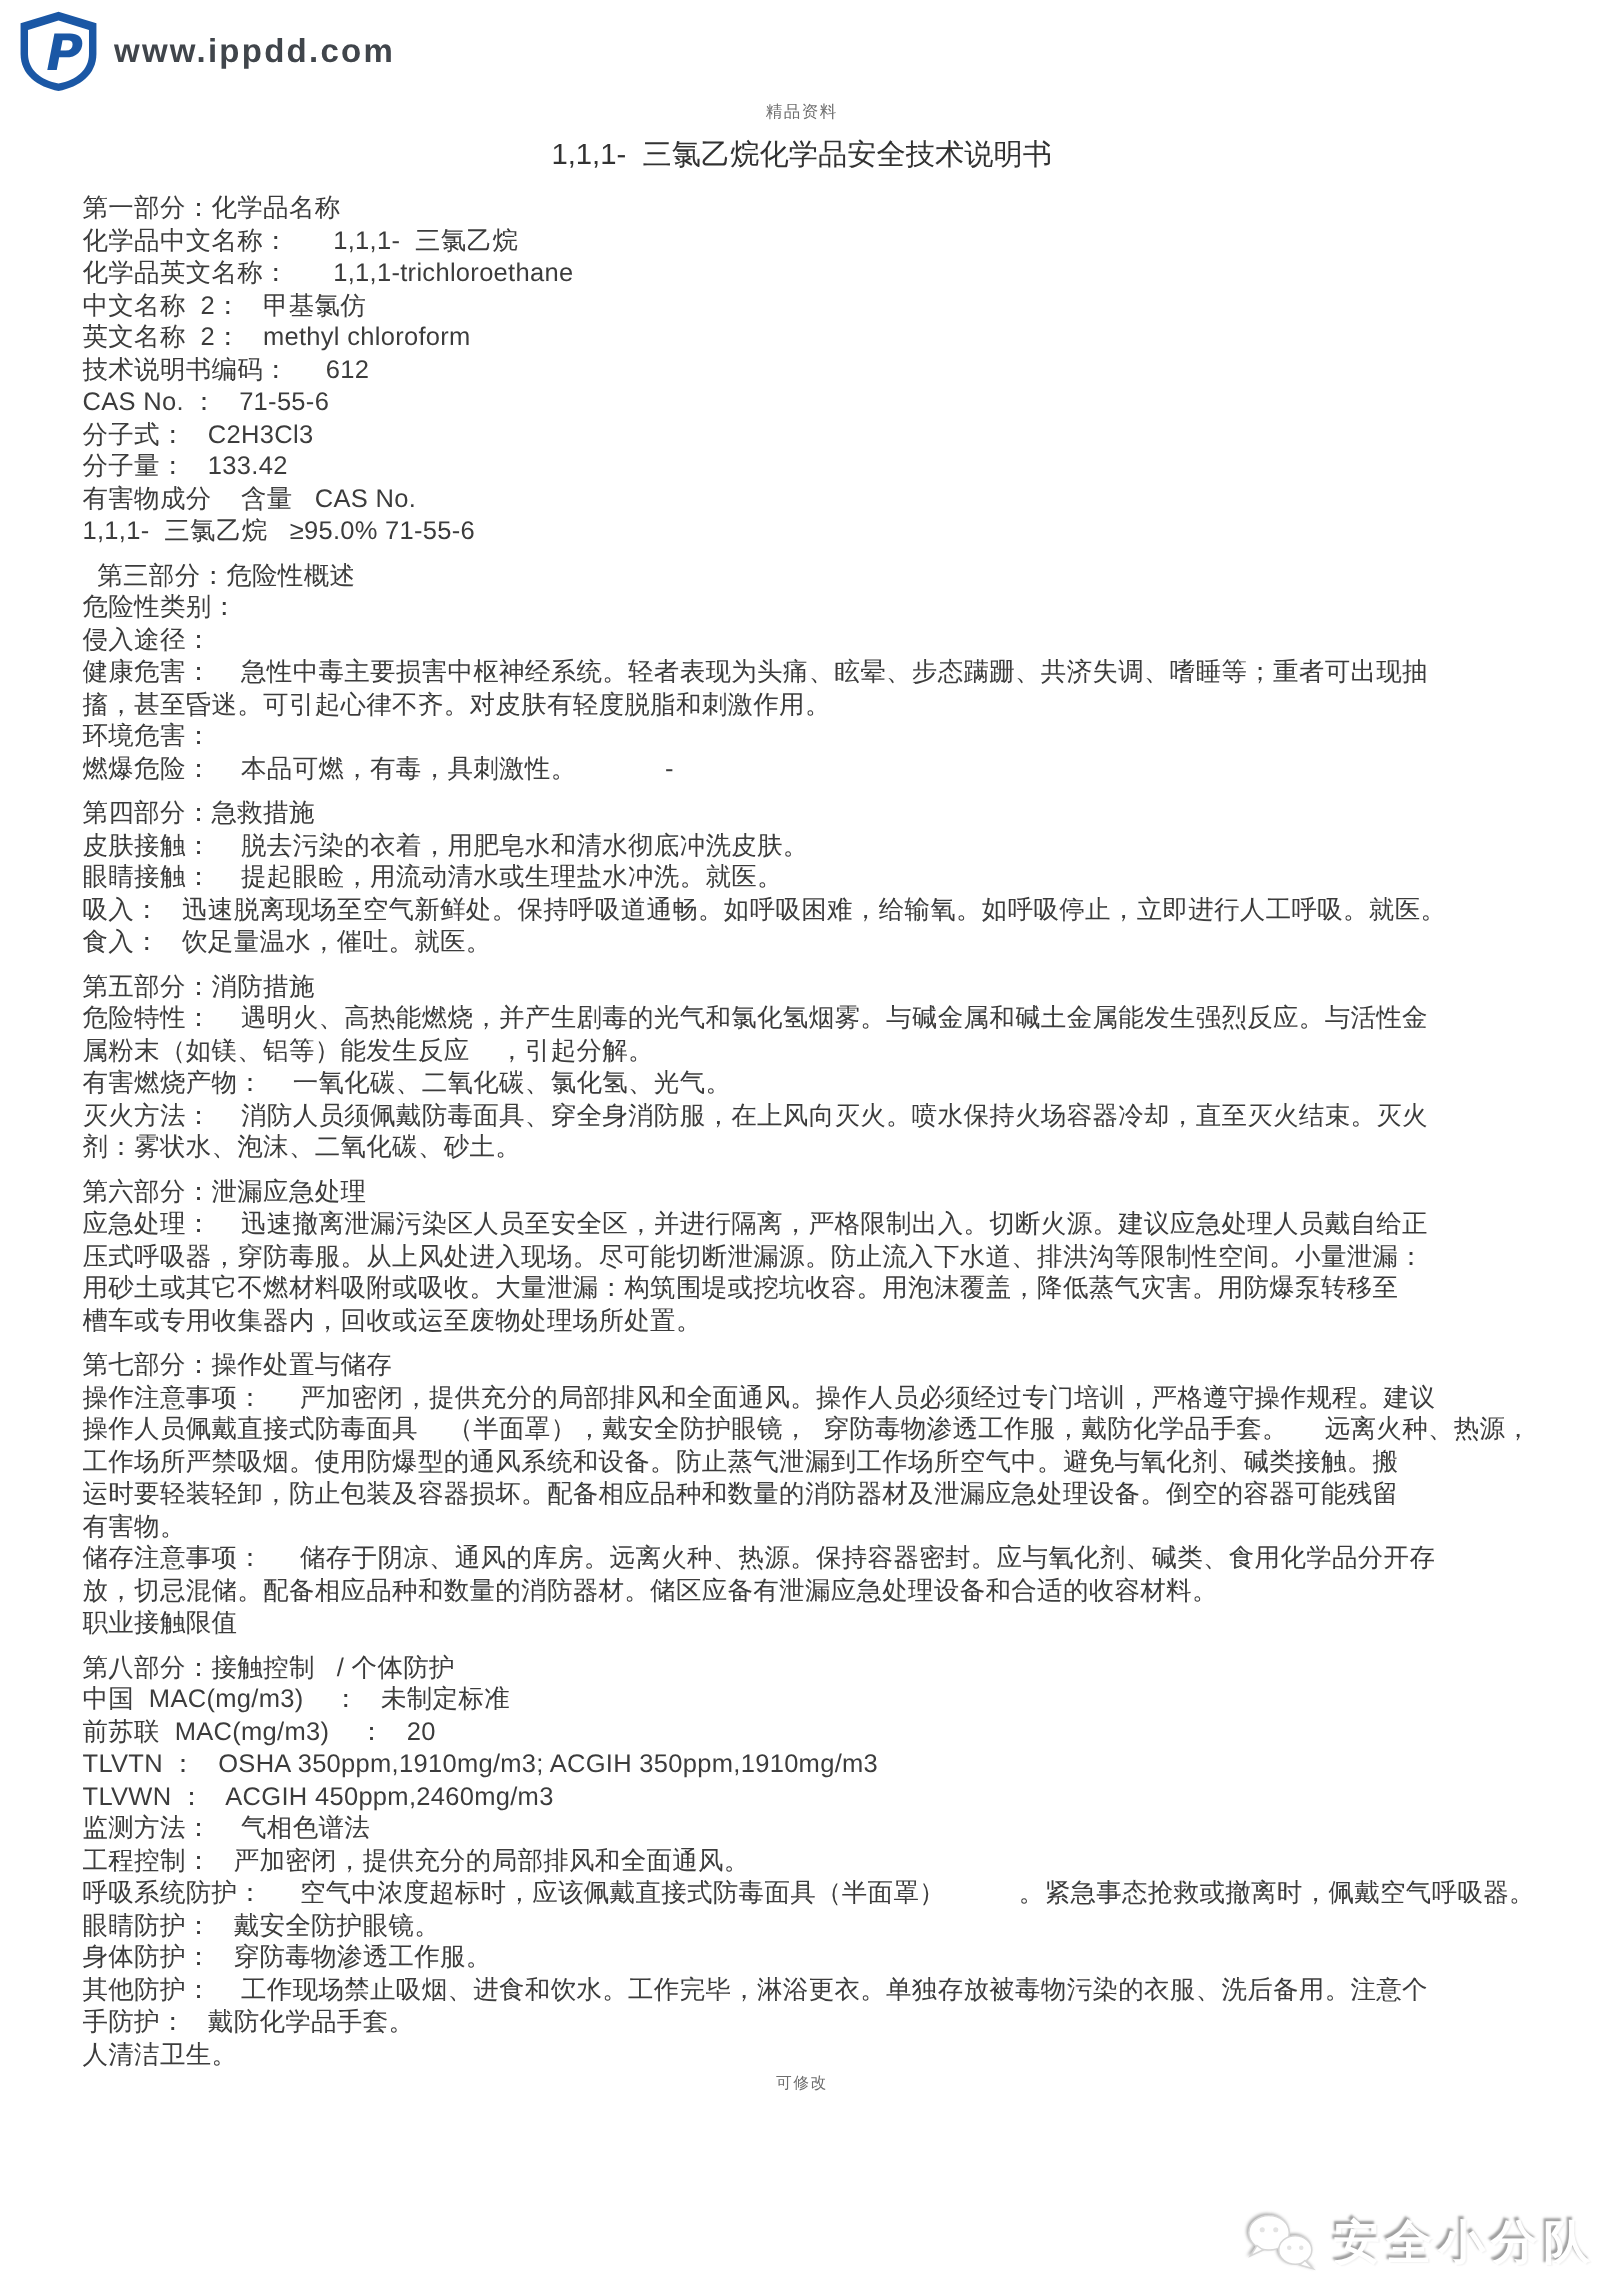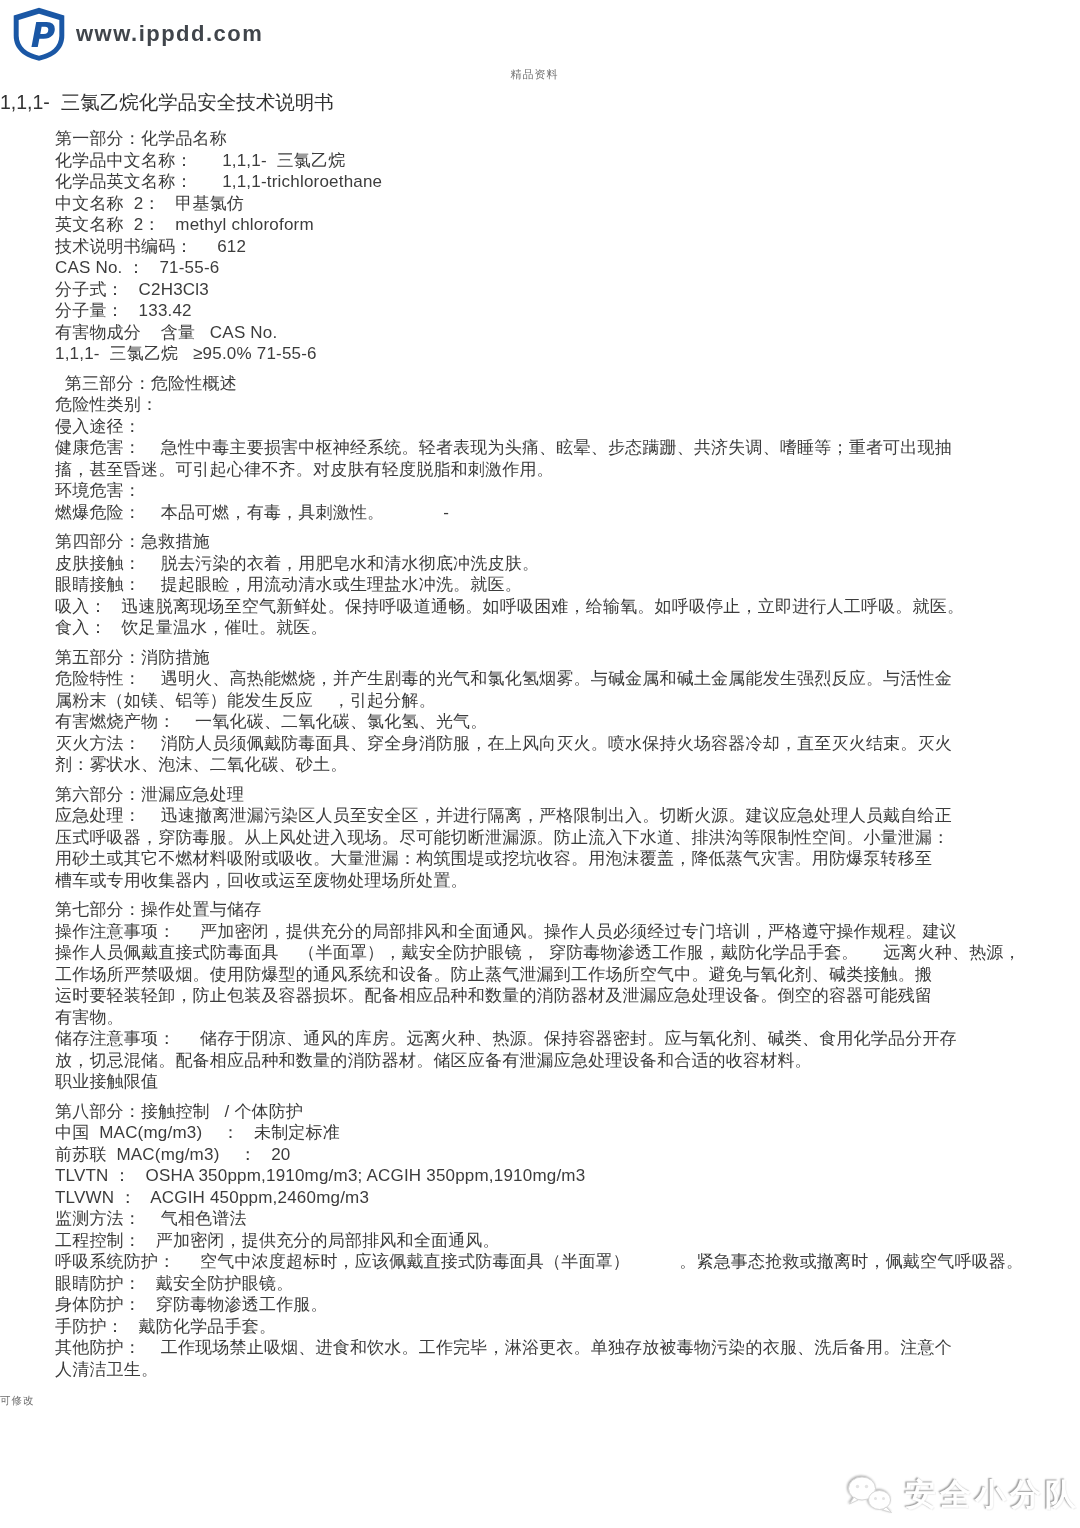--- a/index.html
+++ b/index.html
@@ -36,21 +36,21 @@
     position:absolute;top:62px;left:0;right:11px;
   }
   .doc-kicker{
     text-align:center;
     font-size:11px;
     color:var(--muted-gray);
     margin-top:5px;
     letter-spacing:1px;
   }
   .doc-title{
-    text-align:left;
+    text-align:center;
     font-size:19.5px;
     font-weight:normal;
     color:#323232;
     margin-top:7px;
     white-space:pre;
   }
   .doc-body{
     margin:12px 42px 0 55px;
   }
   .doc-line{
@@ -59,29 +59,30 @@
     color:var(--body-text);
     white-space:pre;
     overflow:hidden;
     letter-spacing:0.2px;
   }
   .doc-heading{
     margin-top:8px;
   }
   .doc-heading:first-child{margin-top:0;}
   .doc-footer{
+    text-align:center;
     font-size:10.5px;
     color:var(--muted-gray);
-    margin-top:14px;
+    margin-top:2px;
     letter-spacing:1px;
   }
   
   .watermark{
     position:absolute;
-    right:0;bottom:12px;
+    right:16px;bottom:12px;
     display:flex;align-items:center;gap:10px;
   }
   .wm-icon{
     width:50px;height:42px;
     filter:drop-shadow(-1px -1px 1px #a9a9a9);
   }
   .wm-label{
     font-size:31px;
     font-weight:bold;
     color:#ffffff;
@@ -154,22 +155,22 @@
         <div class="doc-line doc-heading">第八部分：接触控制   / 个体防护</div>
         <div class="doc-line">中国  MAC(mg/m3)    ：   未制定标准</div>
         <div class="doc-line">前苏联  MAC(mg/m3)    ：   20</div>
         <div class="doc-line">TLVTN ：   OSHA 350ppm,1910mg/m3; ACGIH 350ppm,1910mg/m3</div>
         <div class="doc-line">TLVWN ：   ACGIH 450ppm,2460mg/m3</div>
         <div class="doc-line">监测方法：    气相色谱法</div>
         <div class="doc-line">工程控制：   严加密闭，提供充分的局部排风和全面通风。</div>
         <div class="doc-line">呼吸系统防护：     空气中浓度超标时，应该佩戴直接式防毒面具（半面罩）          。紧急事态抢救或撤离时，佩戴空气呼吸器。</div>
         <div class="doc-line">眼睛防护：   戴安全防护眼镜。</div>
         <div class="doc-line">身体防护：   穿防毒物渗透工作服。</div>
+        <div class="doc-line">其他防护：    工作现场禁止吸烟、进食和饮水。工作完毕，淋浴更衣。单独存放被毒物污染的衣服、洗后备用。注意个</div>
         <div class="doc-line">手防护：   戴防化学品手套。</div>
-        <div class="doc-line">其他防护：    工作现场禁止吸烟、进食和饮水。工作完毕，淋浴更衣。单独存放被毒物污染的衣服、洗后备用。注意个</div>
         <div class="doc-line">人清洁卫生。</div>
       </div>
     <div class="doc-footer">可修改</div>
   </div>
 
   <div class="watermark">
     <svg class="wm-icon" viewBox="0 0 50 42" aria-hidden="true">
       <g fill="#ffffff" stroke="#d6d6d6" stroke-width="1">
         <ellipse cx="17" cy="14.5" rx="13.5" ry="11.5"></ellipse>
         <path d="M9 23 L4.5 30 L13 26 Z"></path>

